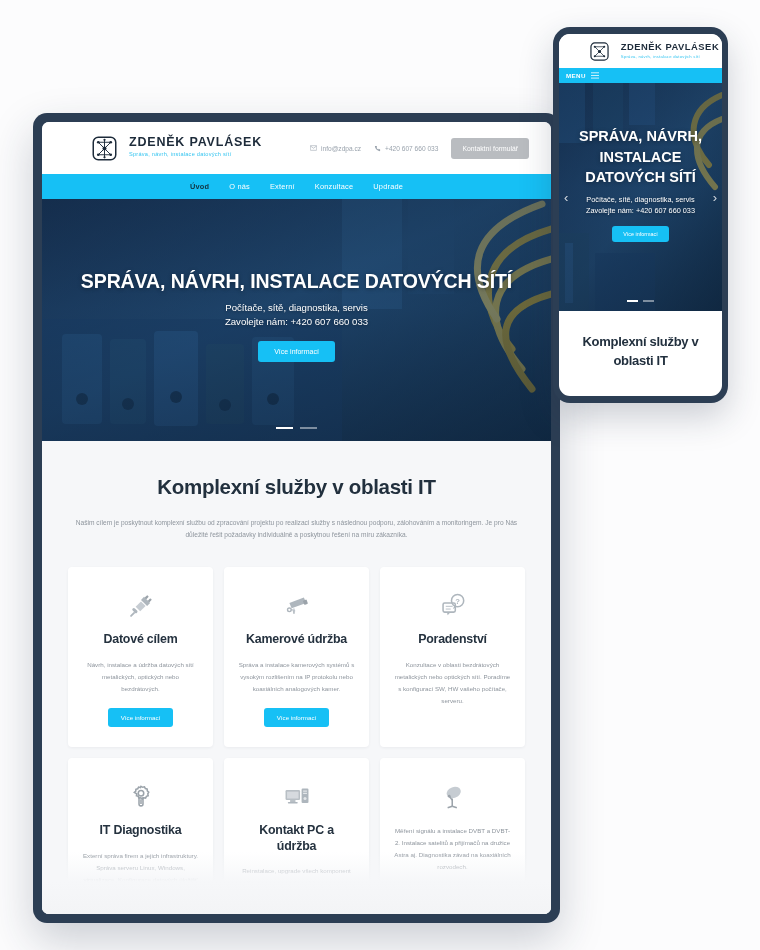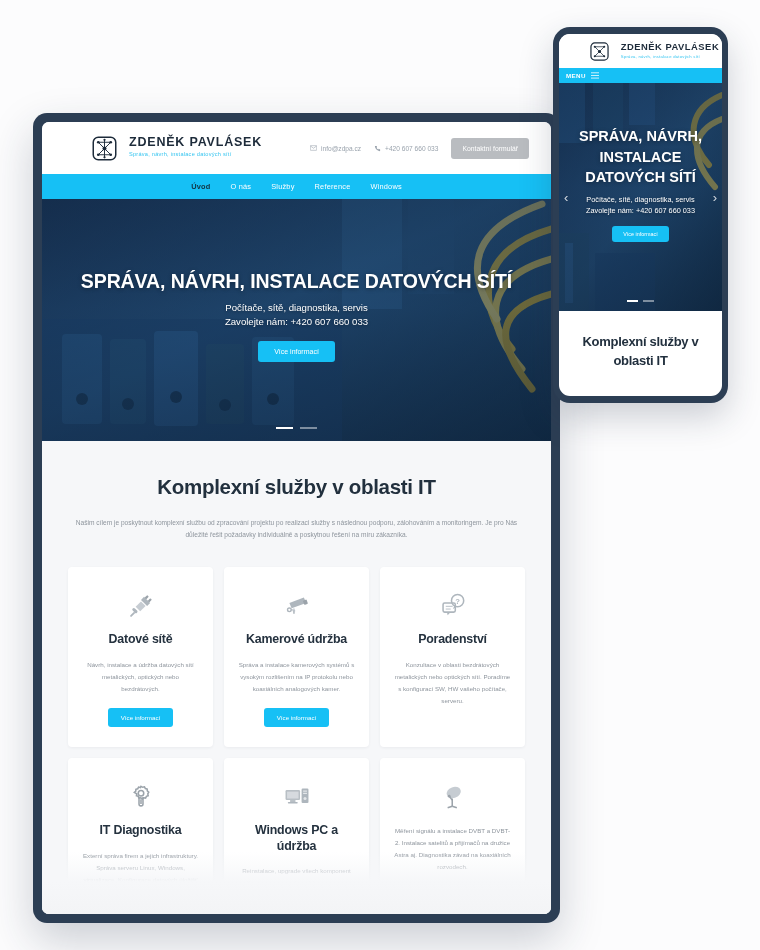--- a/index.html
+++ b/index.html
@@ -267,23 +267,23 @@
             </span>
             <span>+420 607 660 033</span>
           </div>
           <button class="btn-contact">Kontaktní formulář</button>
         </div>
       </div>
 
       <div class="d-nav">
         <a href="#" class="active">Úvod</a>
         <a href="#">O nás</a>
-        <a href="#">Služby</a>
-        <a href="#">Reference</a>
-        <a href="#">Windows</a>
+        <a href="#">Externí</a>
+        <a href="#">Konzultace</a>
+        <a href="#">Updrade</a>
       </div>
 
       <div class="d-hero">
         <svg class="hero-photo" viewBox="0 0 509 242" preserveAspectRatio="none">
           <defs>
             <linearGradient id="hg" x1="0" y1="0" x2="1" y2="1">
               <stop offset="0%" stop-color="#1b3b63"></stop>
               <stop offset="45%" stop-color="#2a5d8f"></stop>
               <stop offset="100%" stop-color="#123250"></stop>
             </linearGradient>
@@ -336,21 +336,21 @@
             <div class="card-icon">
               <svg viewBox="0 0 34 34" width="26" height="26">
                 <path d="M21 5 L29 13 L25 17 L17 9 Z" fill="#aeb6bd"></path>
                 <path d="M17 11 L23 17 L16 24 L10 18 Z" fill="#c6ccd2"></path>
                 <rect x="5" y="21" width="8" height="4" rx="2" transform="rotate(45 9 23)" fill="#aeb6bd"></rect>
                 <line x1="8" y1="26" x2="4" y2="30" stroke="#aeb6bd" stroke-width="2.4" stroke-linecap="round"></line>
                 <rect x="23" y="3" width="3" height="5" rx="1.2" fill="#9ba3aa" transform="rotate(45 24.5 5.5)"></rect>
                 <rect x="27" y="7" width="3" height="5" rx="1.2" fill="#9ba3aa" transform="rotate(45 28.5 9.5)"></rect>
               </svg>
             </div>
-            <div class="card-title">Datové sítě</div>
+            <div class="card-title">Datové cílem</div>
             <div class="card-desc">Návrh, instalace a údržba datových sítí metalických, optických nebo bezdrátových.</div>
             <button class="btn-card">Více informací</button>
           </div>
 
           <div class="card">
             <div class="card-icon">
               <svg viewBox="0 0 34 34" width="26" height="26">
                 <path d="M7 13 L26 6 L29 13 L10 20 Z" fill="#aeb6bd"></path>
                 <rect x="25.5" y="9" width="5" height="6" rx="1" fill="#9ba3aa" transform="rotate(-20 28 12)"></rect>
                 <path d="M13 19 L15 24 L11 24 Z" fill="#c6ccd2"></path>
@@ -399,21 +399,21 @@
                 <rect x="2" y="8" width="19" height="13" rx="1.6" fill="#b8bfc5"></rect>
                 <rect x="4" y="10" width="15" height="9" fill="#d6dadf"></rect>
                 <rect x="8" y="21" width="7" height="2.6" fill="#b8bfc5"></rect>
                 <rect x="5" y="23.6" width="13" height="2" rx="1" fill="#aeb6bd"></rect>
                 <rect x="23" y="6" width="9" height="19" rx="1.4" fill="#aeb6bd"></rect>
                 <rect x="25" y="8.5" width="5" height="1.6" fill="#e3e6e9"></rect>
                 <rect x="25" y="11.5" width="5" height="1.6" fill="#e3e6e9"></rect>
                 <circle cx="27.5" cy="19" r="2" fill="#e3e6e9"></circle>
               </svg>
             </div>
-            <div class="card-title">Windows PC a údržba</div>
+            <div class="card-title">Kontakt PC a údržba</div>
             <div class="card-desc">Reinstalace, upgrade všech komponent PC včetně upgrade BIOSu, záloha a obnova vymazaných dat.</div>
           </div>
 
           <div class="card">
             <div class="card-icon">
               <svg viewBox="0 0 34 34" width="26" height="26">
                 <ellipse cx="18" cy="11" rx="9.5" ry="7" fill="#c6ccd2" transform="rotate(-20 18 11)"></ellipse>
                 <circle cx="12" cy="16" r="1.8" fill="#9ba3aa"></circle>
                 <line x1="12" y1="16" x2="16" y2="21" stroke="#9ba3aa" stroke-width="1.8"></line>
                 <line x1="16" y1="19" x2="16" y2="29" stroke="#9ba3aa" stroke-width="2"></line>

